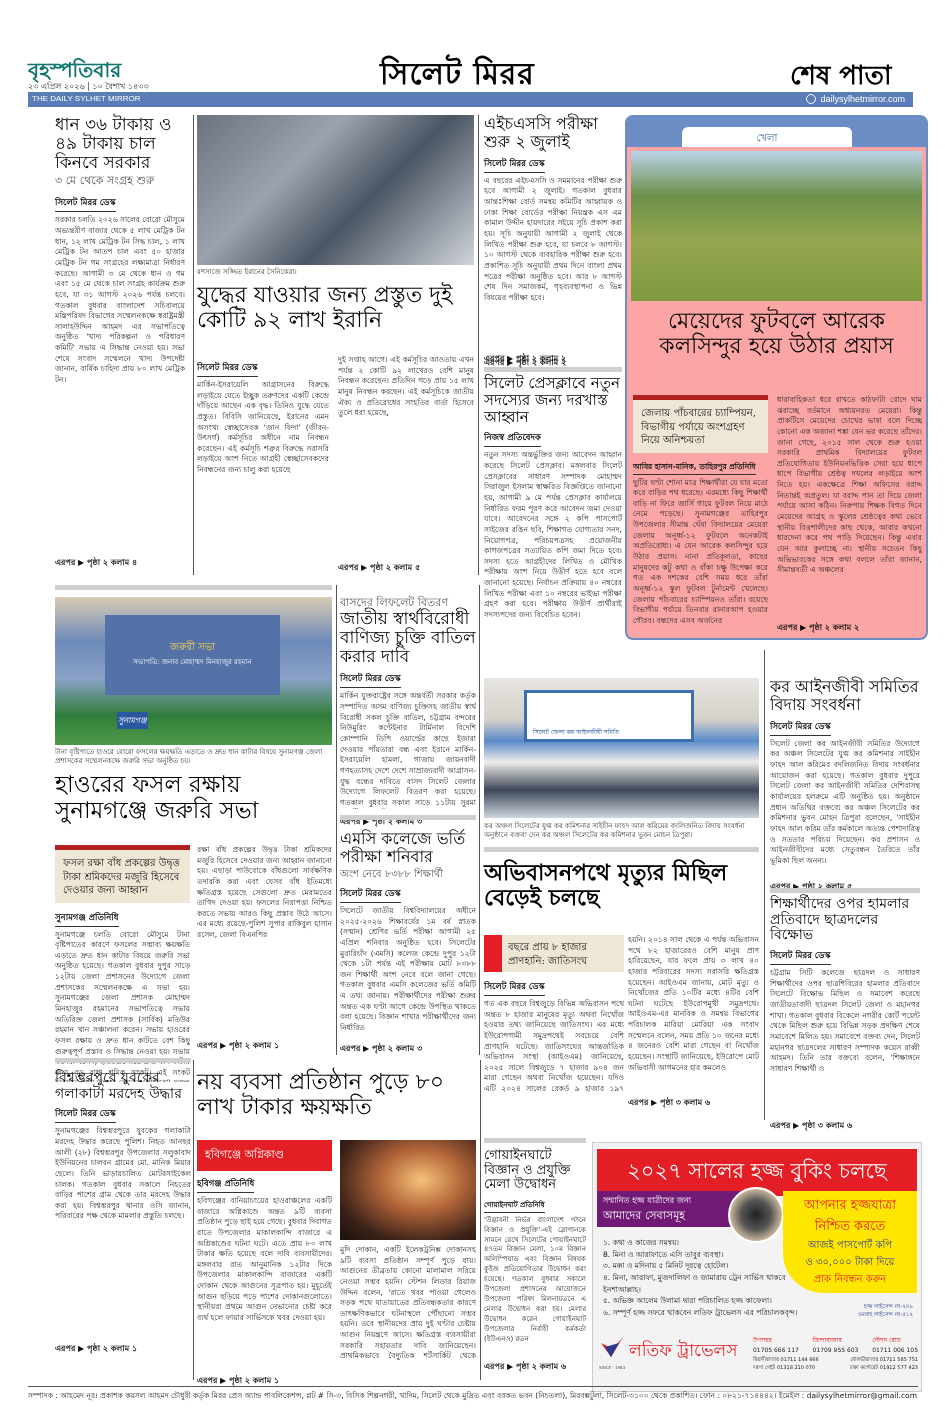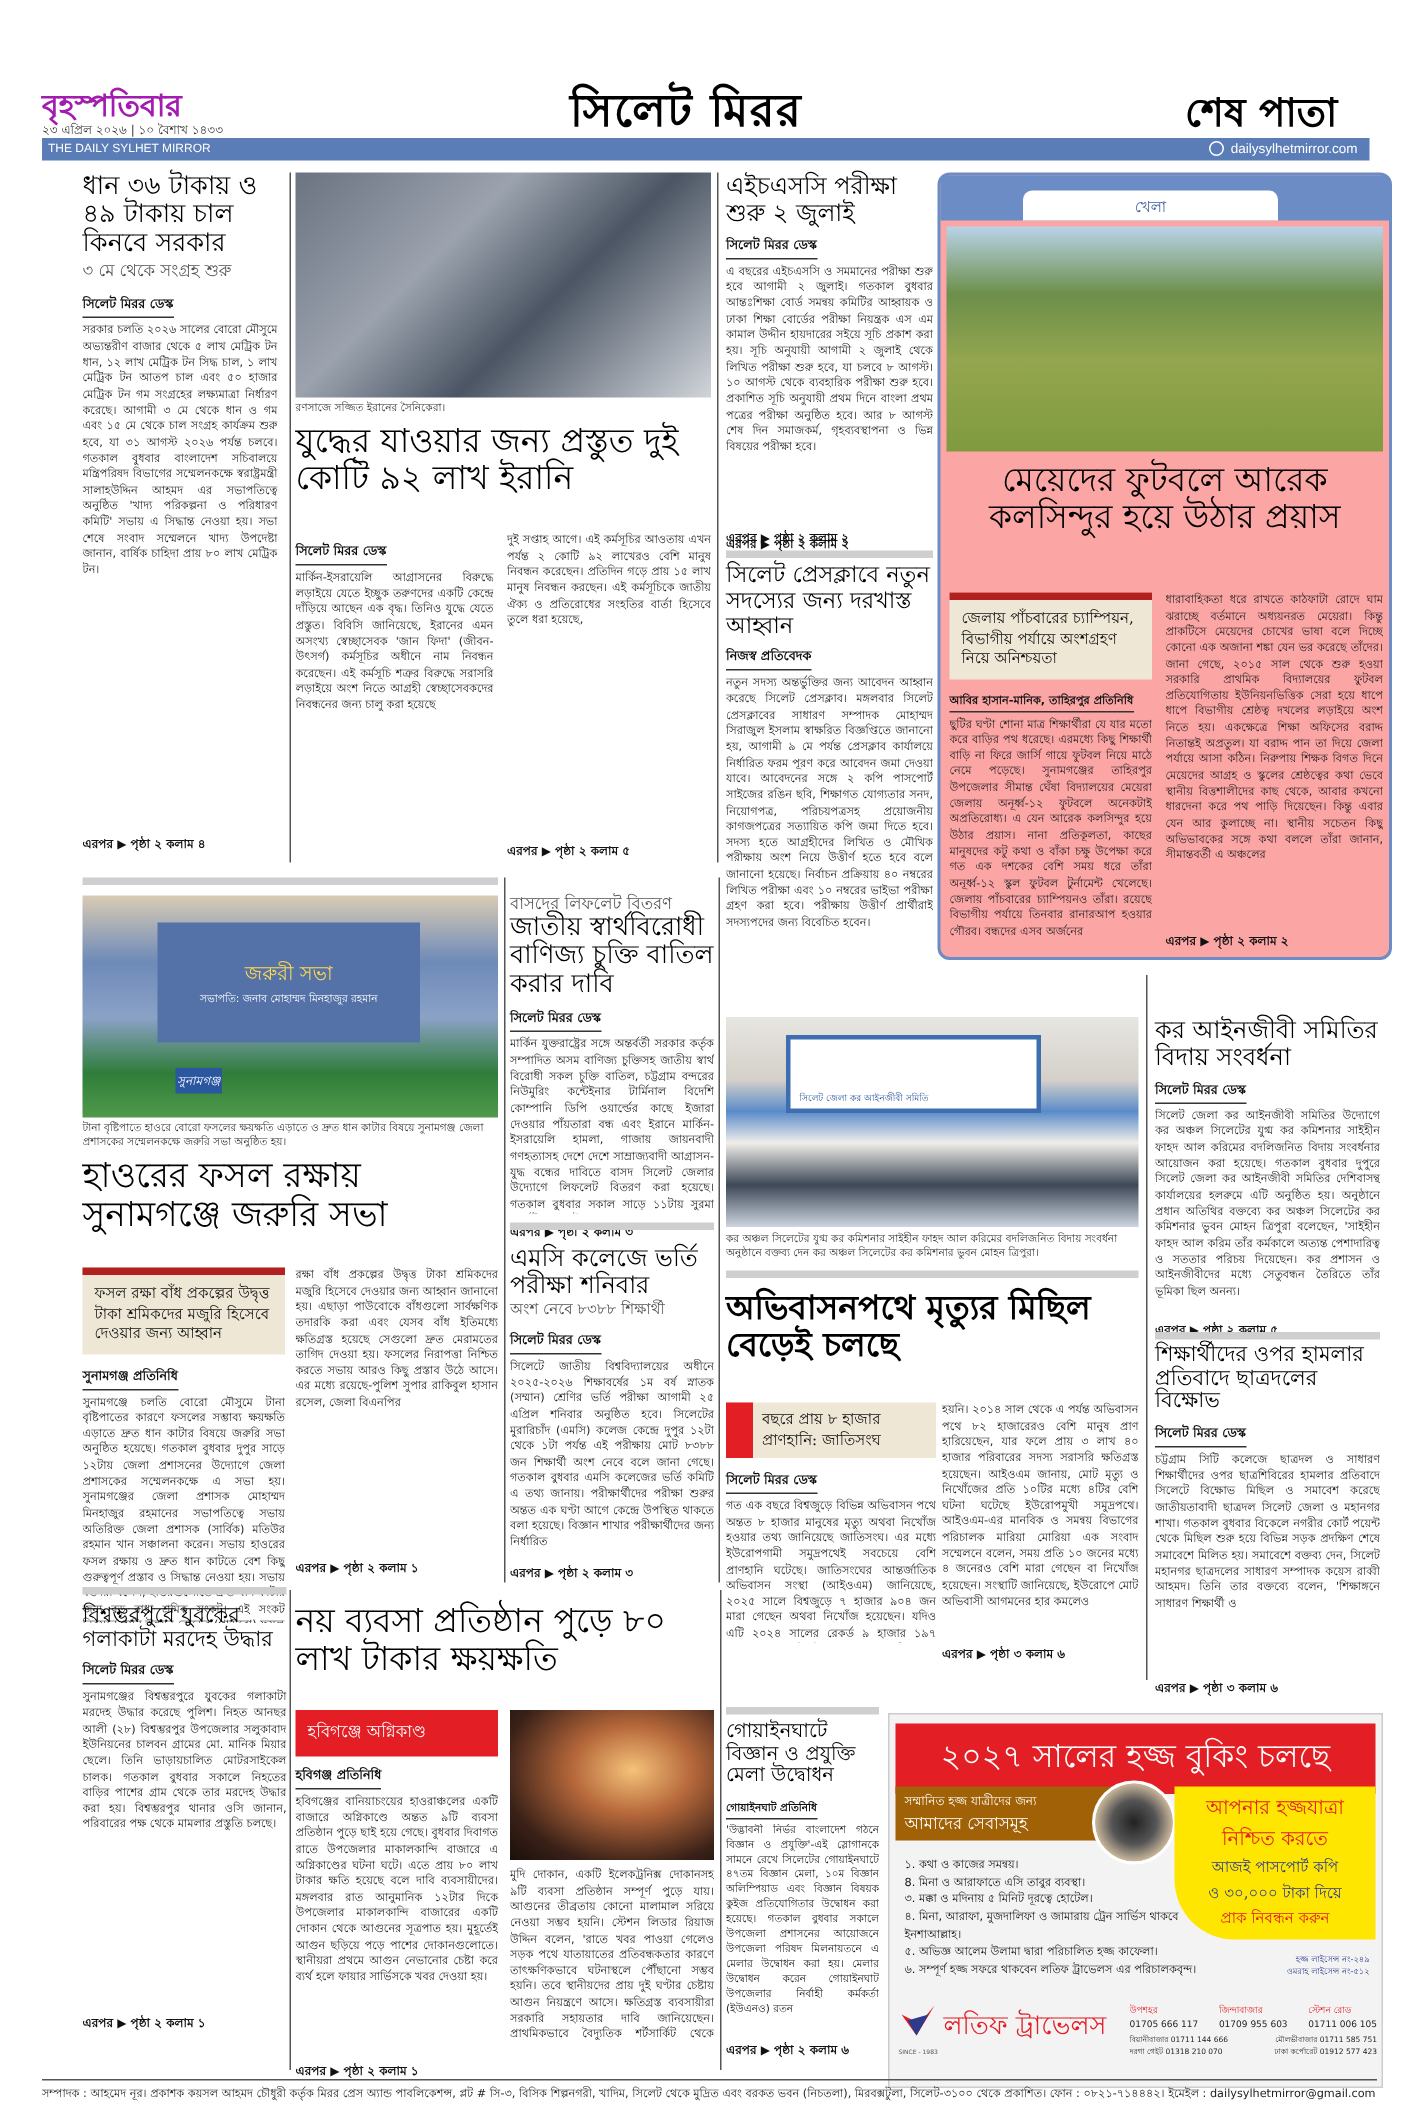--- a/index.html
+++ b/index.html
@@ -1,18 +1,18 @@
 <!DOCTYPE html>
 <html><head>
 <meta charset="utf-8">
 <style>
   * { box-sizing: border-box; margin: 0; padding: 0; }
   body { width: 945px; height: 1418px; background: #fff; font-family: "DejaVu Sans", sans-serif; color: #111; position: relative; overflow: hidden; }
   .abs { position: absolute; }
-  .masthead-day { left: 28px; top: 55px; font-size: 20px; font-weight: bold; color: #a21caf; font-family: Liberation Mono, monospace; }
+  .masthead-day { left: 28px; top: 55px; font-size: 20px; font-weight: bold; color: #0f766e; font-family: Liberation Mono, monospace; }
   .masthead-date { left: 28px; top: 80px; font-size: 8px; color: #333; }
   .masthead-title { left: 380px; top: 50px; font-size: 30px; font-weight: bold; color: #000; font-family: "DejaVu Serif", serif; letter-spacing: 1px; text-align: center; }
   .masthead-page { left: 790px; top: 55px; font-size: 26px; font-weight: bold; color: #000; font-family: "DejaVu Serif", serif; }
   .bluebar { left: 28px; top: 92px; width: 885px; height: 15px; background: #5a7db8; }
   .bluebar .left { position: absolute; left: 4px; top: 2px; font-size: 8px; color: #fff; font-family: "Liberation Sans", sans-serif; }
   .bluebar .right { position: absolute; right: 8px; top: 2px; font-size: 9px; color: #fff; font-family: "Liberation Sans", sans-serif; }
   .bluebar .globe { display: inline-block; width: 10px; height: 10px; border: 1px solid #fff; border-radius: 50%; margin-right: 4px; vertical-align: -2px; }
   .h1 { font-family: "DejaVu Serif", serif; font-weight: normal; color: #000; line-height: 1.12; }
   .byline { font-size: 8.5px; font-weight: bold; border-bottom: 1px solid #333; display: inline-block; padding-bottom: 1px; margin-bottom: 3px; }
   .body { font-size: 7.5px; line-height: 1.42; text-align: justify; color: #222; }
@@ -89,21 +89,21 @@
     <div class="body" style="height:220px; overflow:hidden;">ধারাবাহিকতা ধরে রাখতে কাঠফাটা রোদে ঘাম ঝরাচ্ছে বর্তমানে অধ্যয়নরত মেয়েরা। কিন্তু প্রাকটিসে মেয়েদের চোখের ভাষা বলে দিচ্ছে কোনো এক অজানা শঙ্কা যেন ভর করেছে তাঁদের। জানা গেছে, ২০১৫ সাল থেকে শুরু হওয়া সরকারি প্রাথমিক বিদ্যালয়ের ফুটবল প্রতিযোগিতায় ইউনিয়নভিত্তিক সেরা হয়ে ধাপে ধাপে বিভাগীয় শ্রেষ্ঠত্ব দখলের লড়াইয়ে অংশ নিতে হয়। একক্ষেত্রে শিক্ষা অফিসের বরাদ্দ নিতান্তই অপ্রতুল। যা বরাদ্দ পান তা দিয়ে জেলা পর্যায়ে আসা কঠিন। নিরুপায় শিক্ষক বিগত দিনে মেয়েদের আগ্রহ ও স্কুলের শ্রেষ্ঠত্বের কথা ভেবে স্থানীয় বিত্তশালীদের কাছ থেকে, আবার কখনো ধারদেনা করে পথ পাড়ি দিয়েছেন। কিন্তু এবার যেন আর কুলাচ্ছে না। স্থানীয় সচেতন কিছু অভিভাবকের সঙ্গে কথা বললে তাঁরা জানান, সীমান্তবর্তী এ অঞ্চলের</div>
     <div class="cont">এরপর ▶ পৃষ্ঠা ২ কলাম ২</div>
   </div>
 </div>
 
 <div class="abs cont" style="left:484px; top:350px;">এরপর ▶ পৃষ্ঠা ২ কলাম ২</div>
 
 <div class="hrule" style="left:55px; top:585px; width:277px;"></div>
 <div class="photo" style="left:55px; top:597px; width:277px; height:148px; background:linear-gradient(180deg,#d9cbb4 0%,#6d8ab8 30%,#8ba2c7 55%,#2f7d3a 80%,#4f9a4a 100%);">
   <div style="position:absolute; left:50px; top:18px; width:175px; height:80px; background:#5472a8; color:#fff; text-align:center; font-size:9px; padding-top:24px;">
-    <div style="color:#ffd84d; font-size:13px;">জরুরী সভা</div>
+    <div style="color:#ffd84d; font-size:10px;">জরুরী সভা</div>
     <div style="font-size:7px;">সভাপতি: জনাব মোহাম্মদ মিনহাজুর রহমান</div>
   </div>
   <div style="position:absolute; left:62px; top:115px; background:#2a57a0; color:#fff; font-size:8px; padding:2px 1px;font-style:italic;">সুনামগঞ্জ</div>
 </div>
 <div class="abs caption" style="left:55px; top:748px; width:277px;">টানা বৃষ্টিপাতে হাওরে বোরো ফসলের ক্ষয়ক্ষতি এড়াতে ও দ্রুত ধান কাটার বিষয়ে সুনামগঞ্জ জেলা প্রশাসকের সম্মেলনকক্ষে জরুরি সভা অনুষ্ঠিত হয়।</div>
 <div class="abs h1" style="left:55px; top:772px; width:277px; font-size:23px;">হাওরের ফসল রক্ষায় সুনামগঞ্জে জরুরি সভা</div>
 <div class="abs" style="left:55px; top:845px; width:135px;">
   <div class="subbox" style="font-size:10px;">ফসল রক্ষা বাঁধ প্রকল্পের উদ্বৃত্ত টাকা শ্রমিকদের মজুরি হিসেবে দেওয়ার জন্য আহ্বান</div>
   <div class="byline" style="margin-top:8px;">সুনামগঞ্জ প্রতিনিধি</div>
   <div class="body" style="height:152px; overflow:hidden;">সুনামগঞ্জে চলতি বোরো মৌসুমে টানা বৃষ্টিপাতের কারণে ফসলের সম্ভাব্য ক্ষয়ক্ষতি এড়াতে দ্রুত ধান কাটার বিষয়ে জরুরি সভা অনুষ্ঠিত হয়েছে। গতকাল বুধবার দুপুর সাড়ে ১২টায় জেলা প্রশাসনের উদ্যোগে জেলা প্রশাসকের সম্মেলনকক্ষে এ সভা হয়। সুনামগঞ্জের জেলা প্রশাসক মোহাম্মদ মিনহাজুর রহমানের সভাপতিত্বে সভায় অতিরিক্ত জেলা প্রশাসক (সার্বিক) মতিউর রহমান খান সঞ্চালনা করেন। সভায় হাওরের ফসল রক্ষায় ও দ্রুত ধান কাটতে বেশ কিছু গুরুত্বপূর্ণ প্রস্তাব ও সিদ্ধান্ত নেওয়া হয়। সভায় বক্তারা বলেন, হাওরগুলোতে দ্রুত ধান কাটার জন্য বড় বাধা শ্রমিক সংকট। এই সংকট নিরসনে পানি উন্নয়ন বোর্ডের (পাউবো) ফসল</div>
@@ -189,21 +189,21 @@
 <div class="hrule" style="left:484px; top:1138px; width:102px;"></div>
 <div class="abs" style="left:484px; top:1148px; width:102px;">
   <div class="h1" style="font-size:13px;">গোয়াইনঘাটে বিজ্ঞান ও প্রযুক্তি মেলা উদ্বোধন</div>
   <div class="byline" style="margin-top:3px; font-size:7px;">গোয়াইনঘাট প্রতিনিধি</div>
   <div class="body" style="height:138px; overflow:hidden; font-size:7px;">'উদ্ভাবনী নির্ভর বাংলাদেশ গঠনে বিজ্ঞান ও প্রযুক্তি'-এই স্লোগানকে সামনে রেখে সিলেটের গোয়াইনঘাটে ৪৭তম বিজ্ঞান মেলা, ১০ম বিজ্ঞান অলিম্পিয়াড এবং বিজ্ঞান বিষয়ক কুইজ প্রতিযোগিতার উদ্বোধন করা হয়েছে। গতকাল বুধবার সকালে উপজেলা প্রশাসনের আয়োজনে উপজেলা পরিষদ মিলনায়তনে এ মেলার উদ্বোধন করা হয়। মেলার উদ্বোধন করেন গোয়াইনঘাট উপজেলার নির্বাহী কর্মকর্তা (ইউএনও) রতন</div>
   <div class="cont">এরপর ▶ পৃষ্ঠা ২ কলাম ৬</div>
 </div>
 
 <div class="ad">
   <div style="background:#e31e24; color:#fff; font-family:'DejaVu Serif',serif; font-size:21px; text-align:center; padding:6px 0; margin:6px 4px 0 4px;">২০২৭ সালের হজ্জ বুকিং চলছে</div>
-  <div style="position:absolute; left:4px; top:48px; width:150px; height:36px; background:#a16207; color:#fff; padding:3px 6px;">
+  <div style="position:absolute; left:4px; top:48px; width:150px; height:36px; background:#701a75; color:#fff; padding:3px 6px;">
     <div style="font-size:8px;">সম্মানিত হজ্জ যাত্রীদের জন্য</div>
     <div style="font-size:11px; font-family:'DejaVu Serif',serif;">আমাদের সেবাসমূহ</div>
   </div>
   <div style="position:absolute; left:135px; top:44px; width:56px; height:56px; border-radius:50%; background:radial-gradient(circle,#222 0%,#555 40%,#c8b59a 70%,#fff 72%); border:2px solid #fff;"></div>
   <div style="position:absolute; left:190px; top:48px; width:134px; height:102px; background:#ffe600; border-radius:0 0 0 40px; text-align:center; padding-top:4px; font-family:'DejaVu Serif',serif;">
     <div style="font-size:13px; color:#e31e24;">আপনার হজ্জযাত্রা</div>
     <div style="font-size:13px; color:#e31e24;">নিশ্চিত করতে</div>
     <div style="font-size:10px; color:#2e3a8c;">আজই পাসপোর্ট কপি</div>
     <div style="font-size:10px; color:#2e3a8c;">ও ৩০,০০০ টাকা দিয়ে</div>
     <div style="font-size:10px; color:#e31e24;">প্রাক নিবন্ধন করুন</div>

